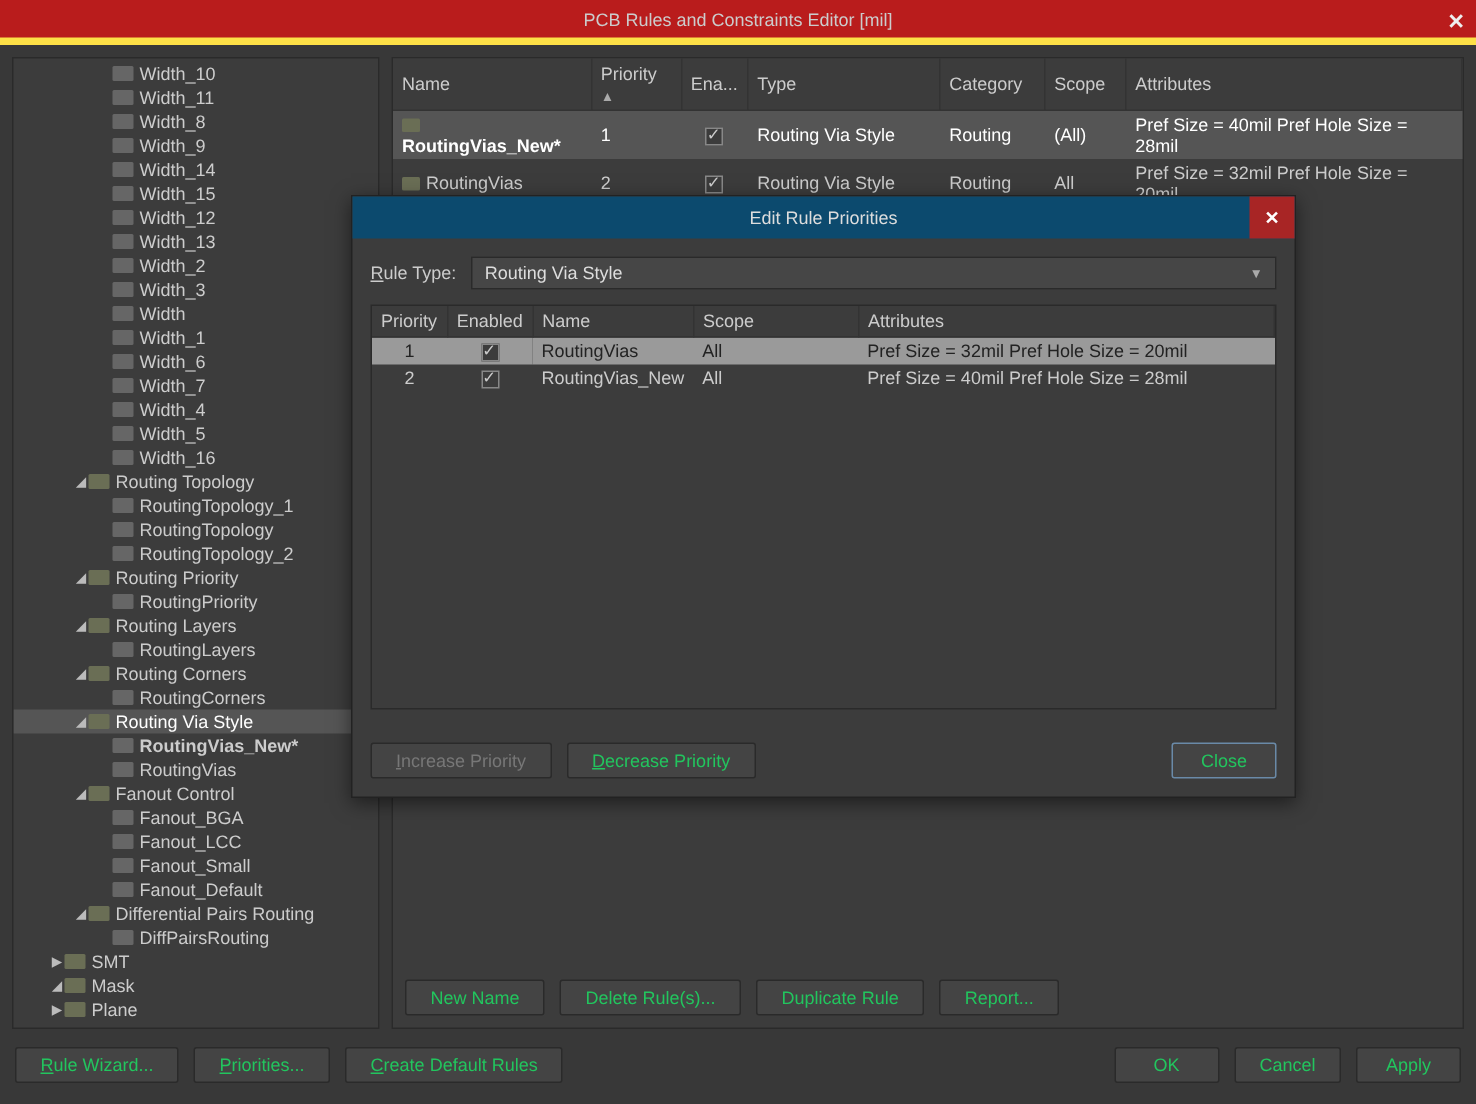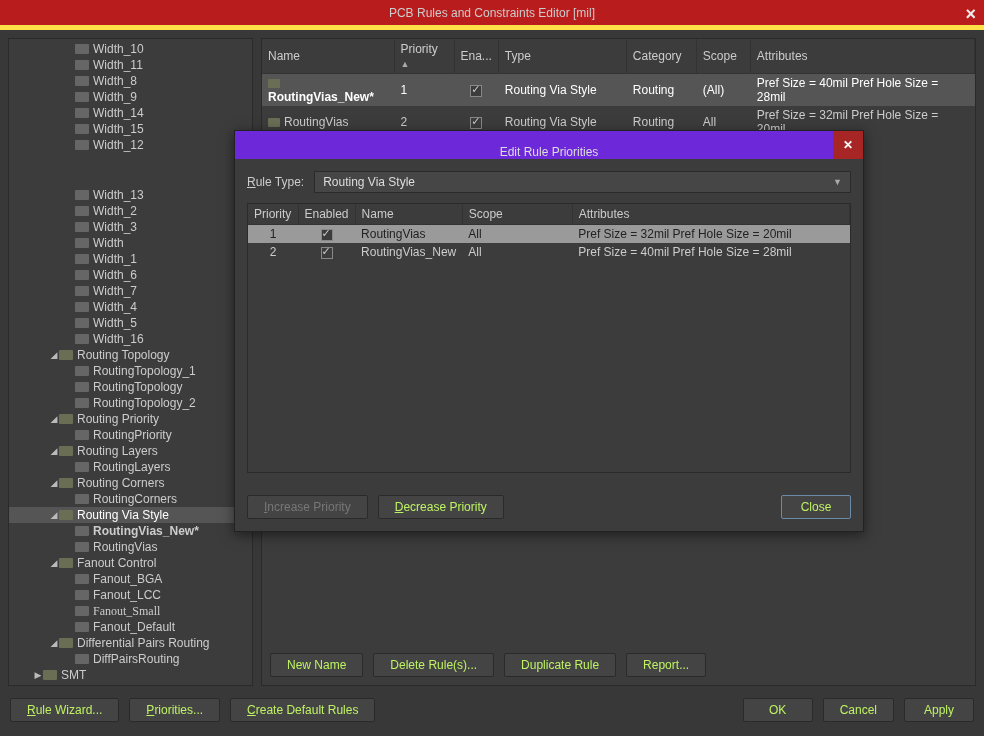--- a/index.html
+++ b/index.html
@@ -119,21 +119,21 @@
   }
 
   .rule-btns {
     position: absolute;
     bottom: 8px; left: 8px;
     display: flex; gap: 10px;
   }
   .btn {
     background: #444;
     border: 1px solid #2a2a2a;
-    color: #bef264;
+    color: #22c55e;
     padding: 4px 16px;
     font-size: 12px;
     cursor: pointer;
     border-radius: 2px;
     min-width: 70px;
     text-align: center;
   }
   .btn.disabled { color: #777; cursor: default; }
   .btn.primary { border: 1px solid #6a8aa8; }
 
@@ -151,23 +151,23 @@
     position: absolute;
     left: 234px; top: 130px;
     width: 630px;
     background: #3c3c3c;
     border: 1px solid #222;
     box-shadow: 0 3px 12px rgba(0,0,0,.5);
     z-index: 50;
   }
   .modal-title {
     height: 28px;
-    display:flex; align-items:flex-end; justify-content:center;
+    display:flex; align-items:center; justify-content:center;
     position:relative;
-    background: #6d28d9;
+    background: #0c4a6e;
   }
   .modal-title .txt { color:#ddd; }
   .modal-close {
     position:absolute; right:0; top:0;
     width:30px; height:28px;
     background:#a82525;
     color:#fff;
     display:flex; align-items:center; justify-content:center;
     cursor:pointer;
     font-weight:bold;
@@ -253,21 +253,21 @@
         <div class="tree-row" style="padding-left: 56px;">
           <span class="arrow"></span>
           <span class="ticon"></span>
           <span class="label">Width_15</span>
         </div>
         <div class="tree-row" style="padding-left: 56px;">
           <span class="arrow"></span>
           <span class="ticon"></span>
           <span class="label">Width_12</span>
         </div>
-        <div class="tree-row" style="padding-left: 56px; margin-top: 34px;">
+        <div class="tree-row" style="padding-left: 56px;">
           <span class="arrow"></span>
           <span class="ticon"></span>
           <span class="label">Width_13</span>
         </div>
         <div class="tree-row" style="padding-left: 56px;">
           <span class="arrow"></span>
           <span class="ticon"></span>
           <span class="label">Width_2</span>
         </div>
         <div class="tree-row" style="padding-left: 56px;">
@@ -383,21 +383,21 @@
         <div class="tree-row" style="padding-left: 56px;">
           <span class="arrow"></span>
           <span class="ticon"></span>
           <span class="label">Fanout_BGA</span>
         </div>
         <div class="tree-row" style="padding-left: 56px;">
           <span class="arrow"></span>
           <span class="ticon"></span>
           <span class="label">Fanout_LCC</span>
         </div>
-        <div class="tree-row" style="padding-left: 56px; font-family: Liberation Serif, serif;">
+        <div class="tree-row" style="padding-left: 56px;">
           <span class="arrow"></span>
           <span class="ticon"></span>
           <span class="label">Fanout_Small</span>
         </div>
         <div class="tree-row" style="padding-left: 56px;">
           <span class="arrow"></span>
           <span class="ticon"></span>
           <span class="label">Fanout_Default</span>
         </div>
         <div class="tree-row" style="padding-left: 40px;">

